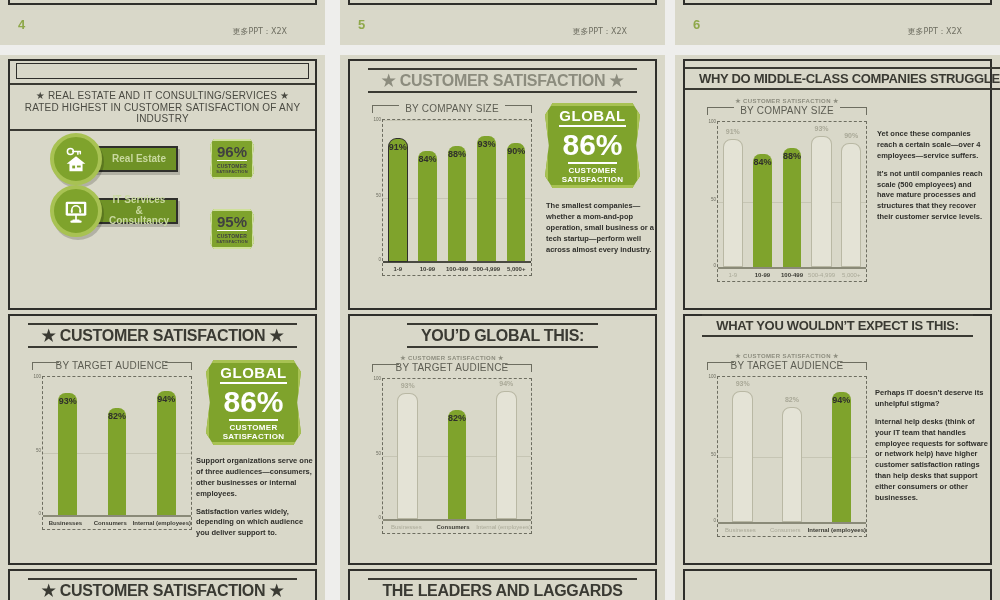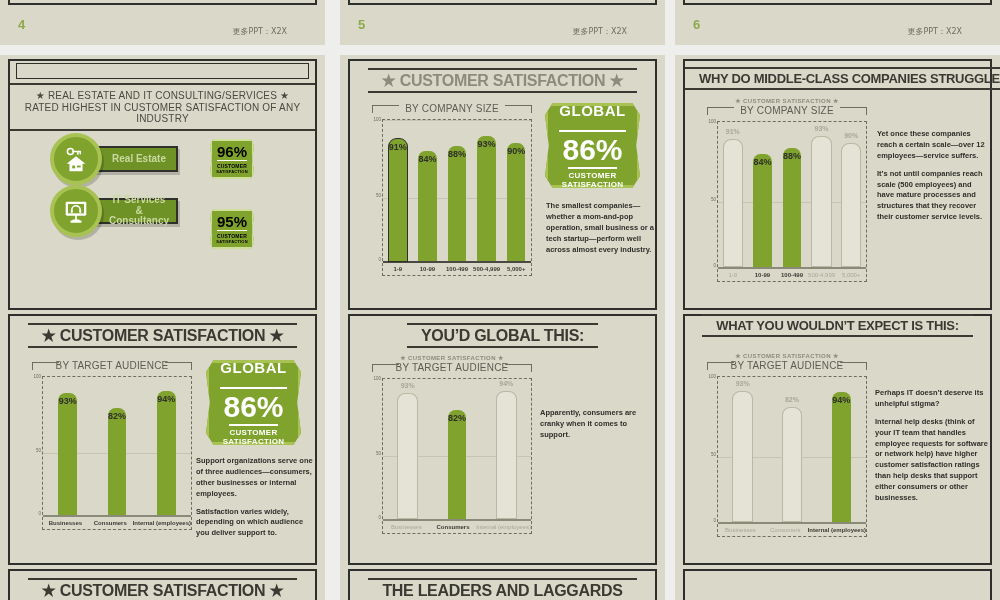--- a/index.html
+++ b/index.html
@@ -74,41 +74,41 @@
   .xlabels{position:absolute;left:0;right:0;bottom:0;height:12px;display:flex;
            justify-content:space-around;align-items:center;}
   .xlab{flex:1;text-align:center;font-size:6px;font-weight:bold;color:#3a3a33;white-space:nowrap;}
   .xlab.dim{color:#aaa998;font-weight:normal;}
 
   
   .badge{position:absolute;width:95px;height:85px;background:#7fa32c;
          border:3px solid #a8c253;box-sizing:border-box;
          clip-path:polygon(8% 0,92% 0,100% 14%,96% 50%,100% 86%,92% 100%,8% 100%,0 86%,4% 50%,0 14%);
          display:flex;flex-direction:column;align-items:center;justify-content:center;color:#fff;}
-  .badge .g{font-size:15px;font-weight:bold;letter-spacing:0.5px;border-bottom:2px solid #fff;padding-bottom:11px;}
+  .badge .g{font-size:15px;font-weight:bold;letter-spacing:0.5px;border-bottom:2px solid #fff;padding-bottom:1px;}
   .badge .n{font-size:30px;font-weight:bold;line-height:1;margin:3px 0 2px;}
   .badge .c1{font-size:8px;font-weight:bold;letter-spacing:0.3px;border-top:2px solid #fff;padding-top:2px;}
   .badge .c2{font-size:8px;font-weight:bold;letter-spacing:0.3px;}
 
   .bodytext{position:absolute;font-size:7.5px;line-height:1.45;color:#2f2f2b;font-weight:bold;}
   .bodytext p{margin:0 0 7px 0;}
 
   
   .s7row{position:absolute;display:flex;align-items:center;}
   .circ{width:52px;height:52px;border-radius:50%;background:#7fa32c;border:4px solid #a8c253;
         box-sizing:border-box;display:flex;align-items:center;justify-content:center;
         box-shadow:2px 3px 0 rgba(0,0,0,.18);z-index:2;}
   .pill{height:26px;background:#6f9226;border:2px solid #2f2f2b;box-sizing:border-box;
         display:flex;align-items:center;justify-content:center;color:#c9d9a0;
         font-size:10px;font-weight:bold;line-height:1.05;text-align:center;
         margin-left:-12px;padding:0 10px 0 20px;box-shadow:2px 3px 0 rgba(0,0,0,.18);}
   .pill.two{font-size:10px;}
   .pct{width:44px;height:40px;background:#7fa32c;border:2px solid #cfe09a;box-sizing:border-box;
        clip-path:polygon(8% 0,92% 0,100% 16%,96% 50%,100% 84%,92% 100%,8% 100%,0 84%,4% 50%,0 16%);
-       display:flex;flex-direction:column;align-items:center;justify-content:center;color:#000000;
+       display:flex;flex-direction:column;align-items:center;justify-content:center;color:#404040;
        box-shadow:2px 3px 0 rgba(0,0,0,.15);}
   .pct .v{font-size:15px;font-weight:bold;line-height:1;border-bottom:1.5px solid #fff;padding-bottom:1px;}
   .pct .s1{font-size:5px;font-weight:bold;margin-top:2px;letter-spacing:.2px;}
   .pct .s2{font-size:4px;font-weight:bold;letter-spacing:.2px;}
 </style>
 </head>
 <body>
 
 <div class="deck">
 
@@ -367,21 +367,21 @@
             <span class="xlab dim">1-9</span>
             <span class="xlab">10-99</span>
             <span class="xlab">100-499</span>
             <span class="xlab dim">500-4,999</span>
             <span class="xlab dim">5,000+</span>
           </div>
         </div>
       </div>
 
       <div class="bodytext" style="left:192px;top:68px;width:112px;">
-        <p>Yet once these companies reach a certain scale—over 12 employees—service suffers.</p>
+        <p>Yet once these companies reach a certain scale—over 4 employees—service suffers.</p>
         <p>It’s not until companies reach scale (500 employees) and have mature processes and structures that they recover their customer service levels.</p>
       </div>
     </div>
     <div class="footer">
       <div class="pagenum">9</div>
       <div class="brand">
         <span class="zd-logo">
           <svg viewBox="0 0 24 24" width="13" height="13">
               <path fill="#7fa32c" d="M12 2c1.2 0 2 .9 2 2v1.6c1.1-.8 2.4-.6 3.2.2.8.8.9 2.1.2 3.2H19c1.1 0 2 .8 2 2s-.9 2-2 2h-1.6c.8 1.1.6 2.4-.2 3.2-.8.8-2.1.9-3.2.2V19c0 1.1-.8 2-2 2s-2-.9-2-2v-1.6c-1.1.8-2.4.6-3.2-.2-.8-.8-.9-2.1-.2-3.2H5c-1.1 0-2-.8-2-2s.9-2 2-2h1.6c-.8-1.1-.6-2.4.2-3.2.8-.8 2.1-.9 3.2-.2V4c0-1.1.8-2 2-2z"></path>
               <circle cx="12" cy="12" r="2.6" fill="#d9d8c9"></circle>
@@ -501,21 +501,20 @@
           </div>
           <div class="xlabels">
             <span class="xlab dim">Businesses</span>
             <span class="xlab">Consumers</span>
             <span class="xlab dim">Internal (employees)</span>
           </div>
         </div>
       </div>
 
       <div class="bodytext" style="left:190px;top:92px;width:116px;">
-        <p>Apparently, consumers are cranky when it comes to support.</p>
       </div>
     </div>
     <div class="footer">
       <div class="pagenum">11</div>
       <div class="brand">
         <span class="zd-logo">
           <svg viewBox="0 0 24 24" width="13" height="13">
               <path fill="#7fa32c" d="M12 2c1.2 0 2 .9 2 2v1.6c1.1-.8 2.4-.6 3.2.2.8.8.9 2.1.2 3.2H19c1.1 0 2 .8 2 2s-.9 2-2 2h-1.6c.8 1.1.6 2.4-.2 3.2-.8.8-2.1.9-3.2.2V19c0 1.1-.8 2-2 2s-2-.9-2-2v-1.6c-1.1.8-2.4.6-3.2-.2-.8-.8-.9-2.1-.2-3.2H5c-1.1 0-2-.8-2-2s.9-2 2-2h1.6c-.8-1.1-.6-2.4.2-3.2.8-.8 2.1-.9 3.2-.2V4c0-1.1.8-2 2-2z"></path>
               <circle cx="12" cy="12" r="2.6" fill="#d9d8c9"></circle>
             </svg>

